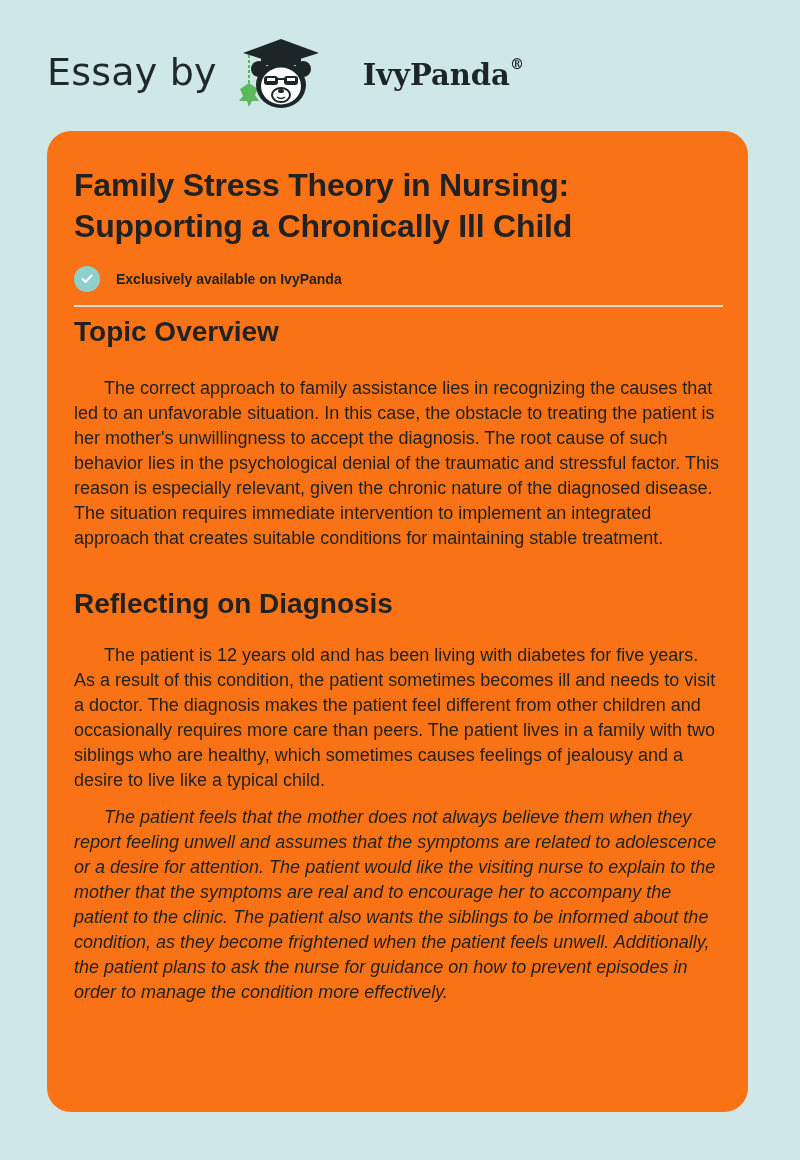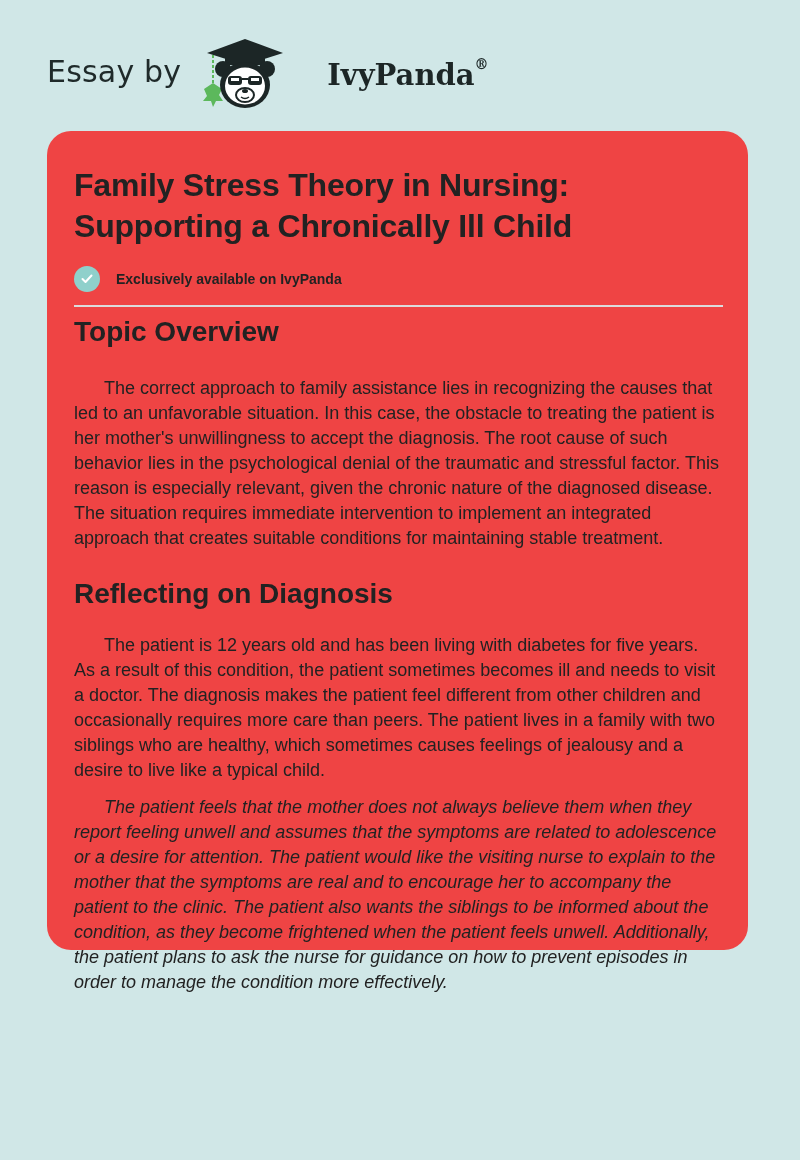--- a/index.html
+++ b/index.html
@@ -14,21 +14,21 @@
     .header {
       position: absolute;
       left: 47px;
       top: 32px;
       height: 80px;
       display: flex;
       align-items: center;
     }
     .essay-by {
       font-family: "DejaVu Sans", sans-serif;
-      font-size: 30px;
+      font-size: 38px;
       color: #1f2a2a;
       letter-spacing: 0.2px;
       margin-right: 18px;
       line-height: 1;
       text-align: center;
     }
     .logo-icon {
       width: 90px;
       height: 78px;
       margin-right: 6px;
@@ -47,22 +47,22 @@
       font-size: 14px;
       position: relative;
       top: -4px;
       vertical-align: top;
     }
     .card {
       position: absolute;
       left: 47px;
       top: 131px;
       width: 701px;
-      height: 819px;
-      background: #ef4444;
+      height: 981px;
+      background: #f97316;
       border-radius: 24px;
       padding: 34px 27px 0 27px;
     }
     .title {
       font-family: "Liberation Sans", sans-serif;
       font-weight: bold;
       font-size: 32px;
       line-height: 41px;
       color: #222;
       letter-spacing: -0.2px;
@@ -95,21 +95,21 @@
       width: 649px;
     }
     h2 {
       font-family: "Liberation Sans", sans-serif;
       font-weight: bold;
       font-size: 28px;
       color: #222;
       line-height: 34px;
     }
     .sec1-title { margin-top: 8px; }
-    .sec2-title { margin-top: 26px; }
+    .sec2-title { margin-top: 36px; }
     p {
       font-size: 18px;
       line-height: 25px;
       color: #222;
       text-indent: 30px;
     }
     .sec1-p { margin-top: 27px; }
     .sec2-p1 { margin-top: 22px; }
     .sec2-p2 { margin-top: 12px; font-style: italic; }
   </style>

